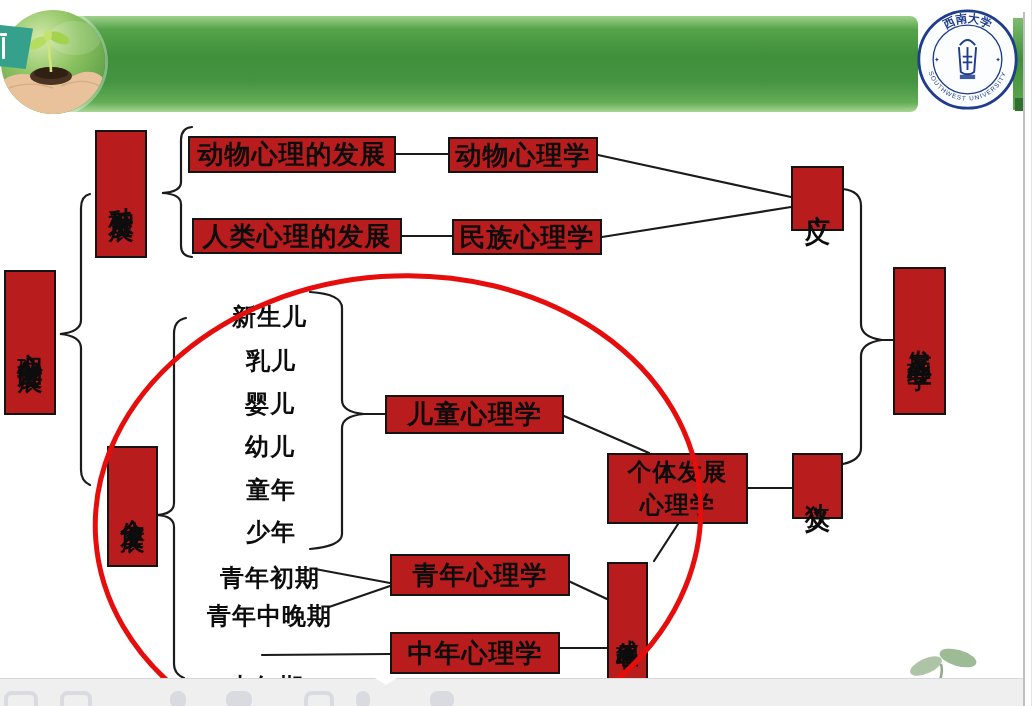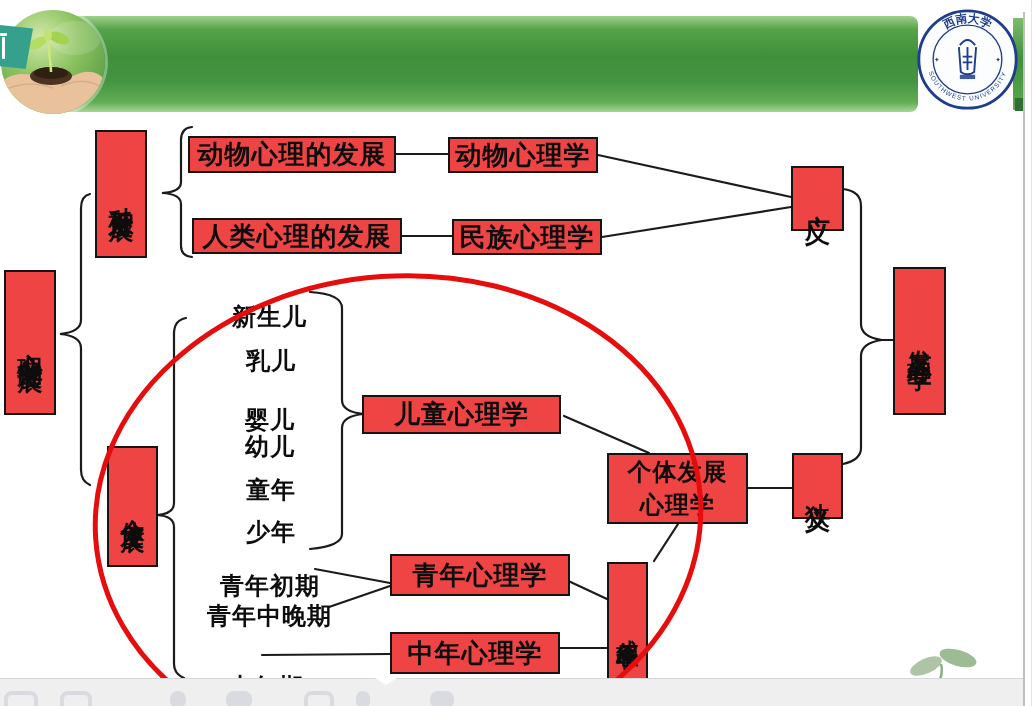--- a/index.html
+++ b/index.html
@@ -24,21 +24,21 @@
   .tab-mark2{position:absolute;left:0px;top:8px;width:7px;height:3px;background:#fff;border-radius:1px;}
   
   .hands-pic{position:absolute;left:1px;top:10px;width:104px;height:104px;border-radius:50%;
     overflow:hidden;box-shadow:0 0 0 3px rgba(255,255,255,.35);}
   
   .logo{position:absolute;left:915px;top:7px;width:105px;height:105px;}
   
   svg.layer{position:absolute;left:0;top:0;width:1023px;height:678px;pointer-events:none;}
   #lines-layer{z-index:2;}
   #red-layer{z-index:4;}
-  .box{position:absolute;z-index:3;border:2px solid #141414;background:#ef4444;
+  .box{position:absolute;z-index:3;border:2px solid #141414;background:#b91c1c;
     display:flex;align-items:center;justify-content:center;
     font-family:"Liberation Serif",serif;font-weight:600;color:#0d0d0d;
     text-align:center;box-sizing:border-box;}
   .h-box{font-size:26px;letter-spacing:1px;white-space:nowrap;}
   .v-box{writing-mode:vertical-rl;text-orientation:upright;font-size:25px;letter-spacing:4px;line-height:1;}
   .two-line{font-size:24px;line-height:1.35;letter-spacing:1px;}
   .stage{position:absolute;z-index:3;font-family:Liberation Serif, serif;font-weight:600;
     font-size:24px;color:#0d0d0d;white-space:nowrap;letter-spacing:1px;}
   
   .footer-bar{position:absolute;left:0;top:678px;width:1023px;height:28px;background:#efefef;
@@ -106,21 +106,21 @@
       </div>
     <div class="box v-box" style="left:791px;top:166px;width:53px;height:65px;">
         <span>广义</span>
       </div>
     <div class="box v-box" style="left:893px;top:267px;width:53px;height:148px;font-size:24px;">
         <span>发展心理学</span>
       </div>
     <div class="box v-box" style="left:107px;top:446px;width:51px;height:121px;font-size:24px;">
         <span>个体发展</span>
       </div>
-    <div class="box h-box" style="left:362px;top:395px;width:199px;height:39px;">
+    <div class="box h-box" style="left:385px;top:395px;width:179px;height:39px;">
         <span>儿童心理学</span>
       </div>
     <div class="box two-line" style="left:607px;top:453px;width:141px;height:71px;flex-direction:column;">
       <span>个体发展</span>
       <span>心理学</span>
     </div>
     <div class="box v-box" style="left:792px;top:453px;width:51px;height:66px;">
         <span>狭义</span>
       </div>
     <div class="box h-box" style="left:390px;top:554px;width:180px;height:42px;">
@@ -128,25 +128,25 @@
       </div>
     <div class="box h-box" style="left:390px;top:632px;width:170px;height:42px;text-align:right;">
         <span>中年心理学</span>
       </div>
     <div class="box v-box" style="left:607px;top:562px;width:41px;height:130px;font-size:22px;letter-spacing:2px;">
         <span>成年心理学</span>
       </div>
 
     <span class="stage" style="left:232px;top:301px;">新生儿</span>
     <span class="stage" style="left:246px;top:345px;">乳儿</span>
-    <span class="stage" style="left:245px;top:404px;">婴儿</span>
+    <span class="stage" style="left:245px;top:388px;">婴儿</span>
     <span class="stage" style="left:245px;top:431px;">幼儿</span>
     <span class="stage" style="left:246px;top:474px;">童年</span>
     <span class="stage" style="left:246px;top:516px;">少年</span>
-    <span class="stage" style="left:220px;top:562px;margin-top:8px;">青年初期</span>
+    <span class="stage" style="left:220px;top:562px;">青年初期</span>
     <span class="stage" style="left:207px;top:600px;text-align:right;">青年中晚期</span>
     <span class="stage" style="left:229px;top:643px;margin-top:28px;">中年期</span>
 
     <div class="banner" style="z-index:5;"></div>
     <div class="banner-sliver" style="z-index:5;"></div>
     <div class="banner-sliver-tip" style="z-index:5;"></div>
 
     <div class="corner-tab" style="z-index:7;">
       <div class="tab-mark1"></div>
       <div class="tab-mark2"></div>

